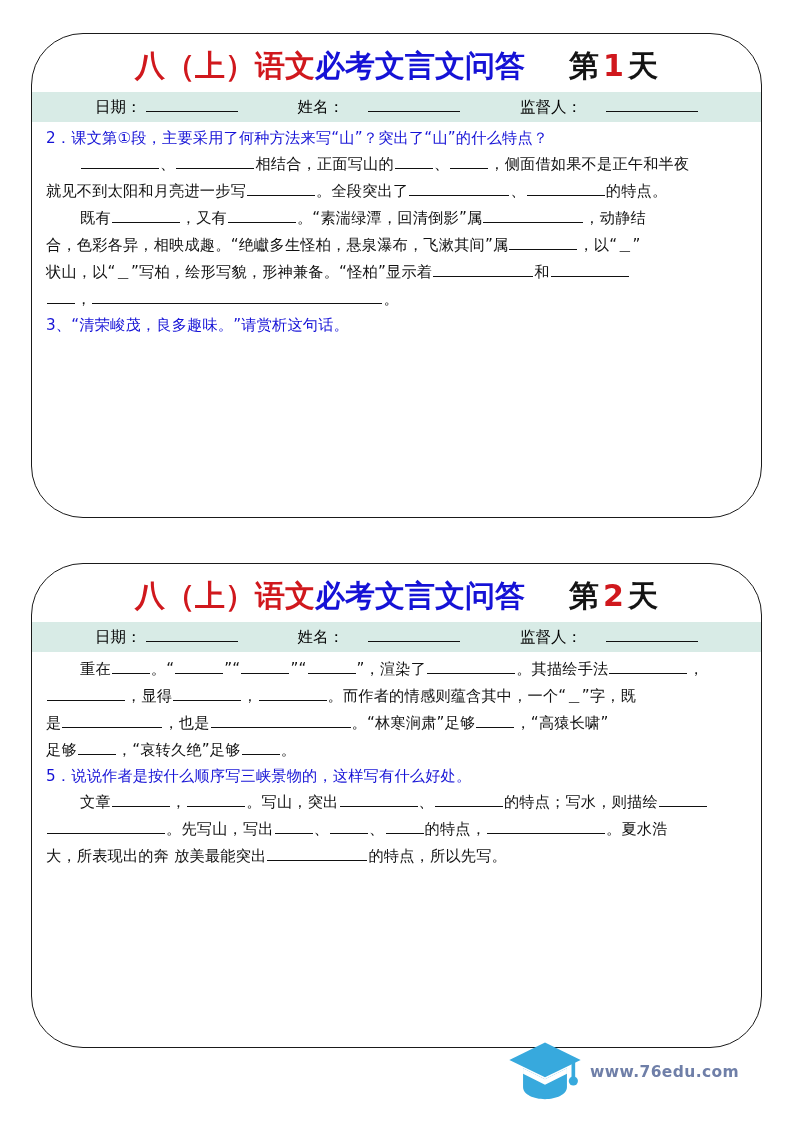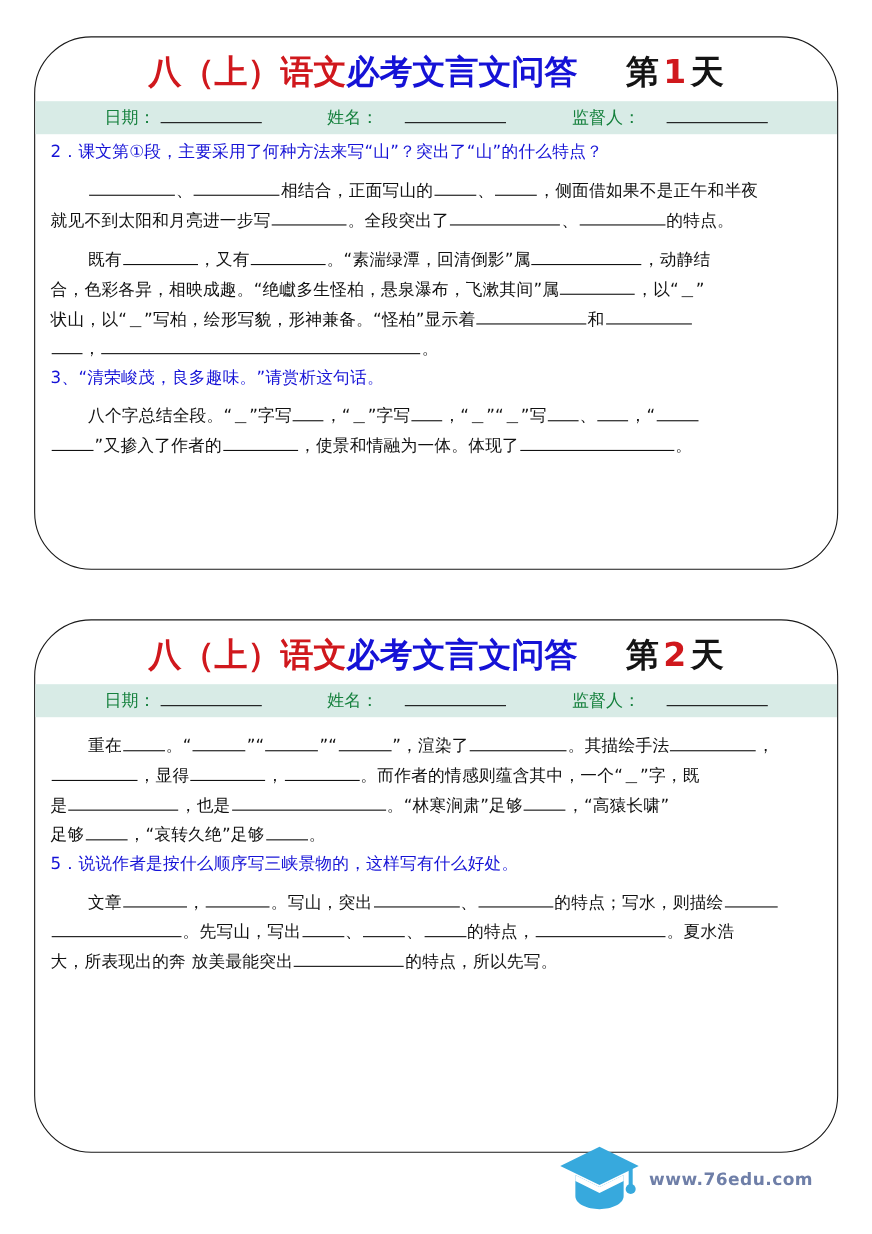--- a/index.html
+++ b/index.html
@@ -67,21 +67,21 @@
 
   
   .info-bar {
     background: #d8ebe6;
     height: 30px;
     display: flex;
     align-items: center;
     justify-content: center;
     gap: 0px;
     font-size: 15.5px;
-    color: #15803d;
+    color: #000000;
   }
   .info-field {
     display: inline-flex;
     align-items: baseline;
     white-space: nowrap;
   }
   .info-field + .info-field { margin-left: 60px; gap: 20px; }
   .info-label { font-size: 15.5px; }
   .blank-u {
     display: inline-block;
@@ -107,21 +107,20 @@
     font-size: 15.2px;
     line-height: 25px;
     font-weight: 400;
     letter-spacing: 0.2px;
   }
   .ans {
     color: #111111;
     font-size: 15.2px;
     line-height: 27px;
     letter-spacing: 0.2px;
-    margin-top: 9px;
   }
   .ans .indent { display: inline-block; width: 34px; }
 
   
   .u {
     display: inline-block;
     border-bottom: 1.3px solid #111111;
     height: 13px;
     vertical-align: baseline;
     margin: 0 1px;
@@ -200,24 +199,20 @@
       </div>
 
       <div class="ans">
         <span class="indent"></span>既有<span class="u u6"></span>，又有<span class="u u6"></span>。“素湍绿潭，回清倒影”属<span class="u u9"></span>，动静结<br>
         合，色彩各异，相映成趣。“绝巘多生怪柏，悬泉瀑布，飞漱其间”属<span class="u u6"></span>，以“＿”<br>
         状山，以“＿”写柏，绘形写貌，形神兼备。“怪柏”显示着<span class="u u9"></span>和<span class="u u7"></span><br>
         <span class="u u2"></span>，<span class="u u24"></span>。
       </div>
 
       <div class="q-head">3、“清荣峻茂，良多趣味。”请赏析这句话。</div>
-      <div class="ans">
-        <span class="indent"></span>八个字总结全段。“＿”字写<span class="u u2"></span>，“＿”字写<span class="u u2"></span>，“＿”“＿”写<span class="u u2"></span>、<span class="u u2"></span>，“<span class="u u3"></span><br>
-        <span class="u u3"></span>”又掺入了作者的<span class="u u6"></span>，使景和情融为一体。体现了<span class="u u12"></span>。
-      </div>
 
     </div>
   </div>
 
   <div class="card card-2">
 
     <div class="title-row">
       <span class="title-main"><span class="t-red">八（上）语文</span><span class="t-blue">必考文言文问答</span></span>
       <span class="title-day"><span>第</span><span class="daynum">2</span><span>天</span></span>
     </div>

